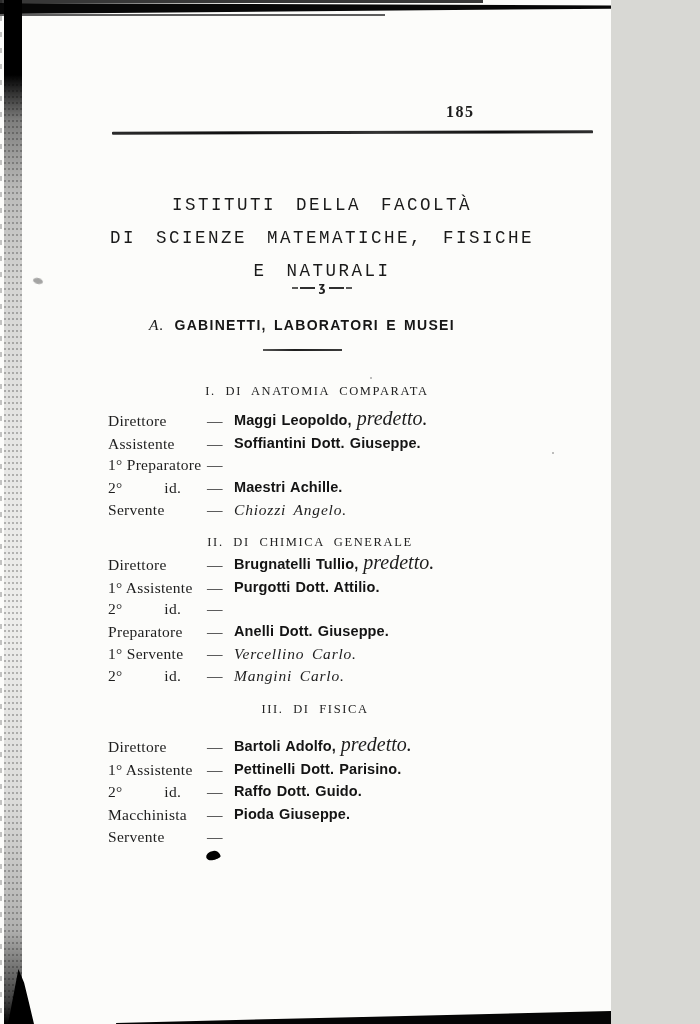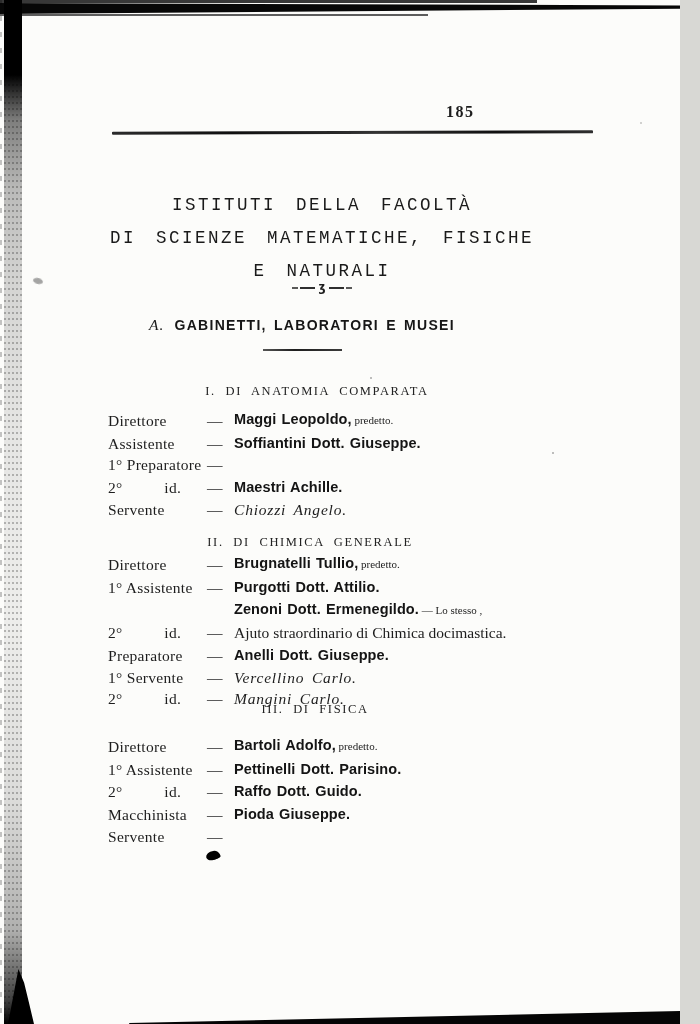--- a/index.html
+++ b/index.html
@@ -1,17 +1,17 @@
 <!DOCTYPE html>
 <html><head>
 <meta charset="utf-8">
 <style>
   html,body{margin:0;padding:0;background:#d8d8d4;}
   .page{
-    position:relative;width:680px;height:1024px;background:#fcfcfa;
+    position:relative;width:611px;height:1024px;background:#fcfcfa;
     overflow:hidden;font-family:"Liberation Serif","DejaVu Serif",serif;color:#1d1d1d;
   }
   
   .top-line{position:absolute;top:0;left:0;width:79%;height:2.5px;background:#151515;opacity:.85;}
   .top-band{position:absolute;top:3px;left:0;width:100%;height:11px;background:#070707;
     clip-path:polygon(0 0,100% 22%,100% 52%,0 100%);}
   .top-band2{position:absolute;top:14px;left:0;width:63%;height:2px;background:#1a1a1a;opacity:.7;}
   .left-strip{position:absolute;left:4px;top:0;width:18px;height:1024px;
     background:linear-gradient(180deg,#000 0px,#000 75px,rgba(0,0,0,.5) 120px,
       rgba(0,0,0,.26) 190px,rgba(0,0,0,.16) 280px,rgba(0,0,0,.09) 430px,
@@ -66,21 +66,21 @@
   .rows2{top:552px;}
   .rows3{top:734px;}
   .row{display:flex;align-items:flex-end;}
   .row-label{flex:0 0 99px;white-space:pre;letter-spacing:.3px;}
   .row-dash{flex:0 0 27px;}
   .row-text{flex:1;white-space:nowrap;}
   .nm{font-family:"Liberation Sans","DejaVu Sans",sans-serif;font-weight:bold;
     font-size:14.5px;letter-spacing:.1px;word-spacing:1px;color:#141414;}
   .nm.it{font-family:"Liberation Serif","DejaVu Serif",serif;font-weight:normal;font-style:italic;
     font-size:15.5px;letter-spacing:.8px;word-spacing:3px;color:#1d1d1d;}
-  .sfx{font-size:11px;}
+  .sfx{font-size:20px;font-style:italic;}
   .line2{display:block;font-size:15.5px;white-space:nowrap;}
 </style>
 </head>
 <body>
 
 <div class="page">
 
   <div class="top-line"></div>
   <div class="top-band"></div>
   <div class="top-band2"></div>
@@ -153,21 +153,20 @@
       <span class="row-text"><span class="nm">Brugnatelli Tullio,</span><span class="sfx"> predetto.</span></span>
     </div>
     <div class="row">
       <span class="row-label">1° Assistente</span>
       <span class="row-dash">—</span>
       <span class="row-text"><span class="nm">Purgotti Dott. Attilio.</span></span>
     </div>
     <div class="row">
       <span class="row-label">2°&nbsp;&nbsp;&nbsp;&nbsp;&nbsp;&nbsp;&nbsp;&nbsp;&nbsp;&nbsp;id.</span>
       <span class="row-dash">—</span>
-      <span class="row-text"><span class="nm">Zenoni Dott. Ermenegildo.</span><span class="sfx"> — Lo stesso ,</span><span class="line2">Ajuto straordinario di Chimica docimastica.</span></span>
     </div>
     <div class="row">
       <span class="row-label">Preparatore</span>
       <span class="row-dash">—</span>
       <span class="row-text"><span class="nm">Anelli Dott. Giuseppe.</span></span>
     </div>
     <div class="row">
       <span class="row-label">1° Servente</span>
       <span class="row-dash">—</span>
       <span class="row-text"><span class="nm it">Vercellino Carlo.</span></span>

